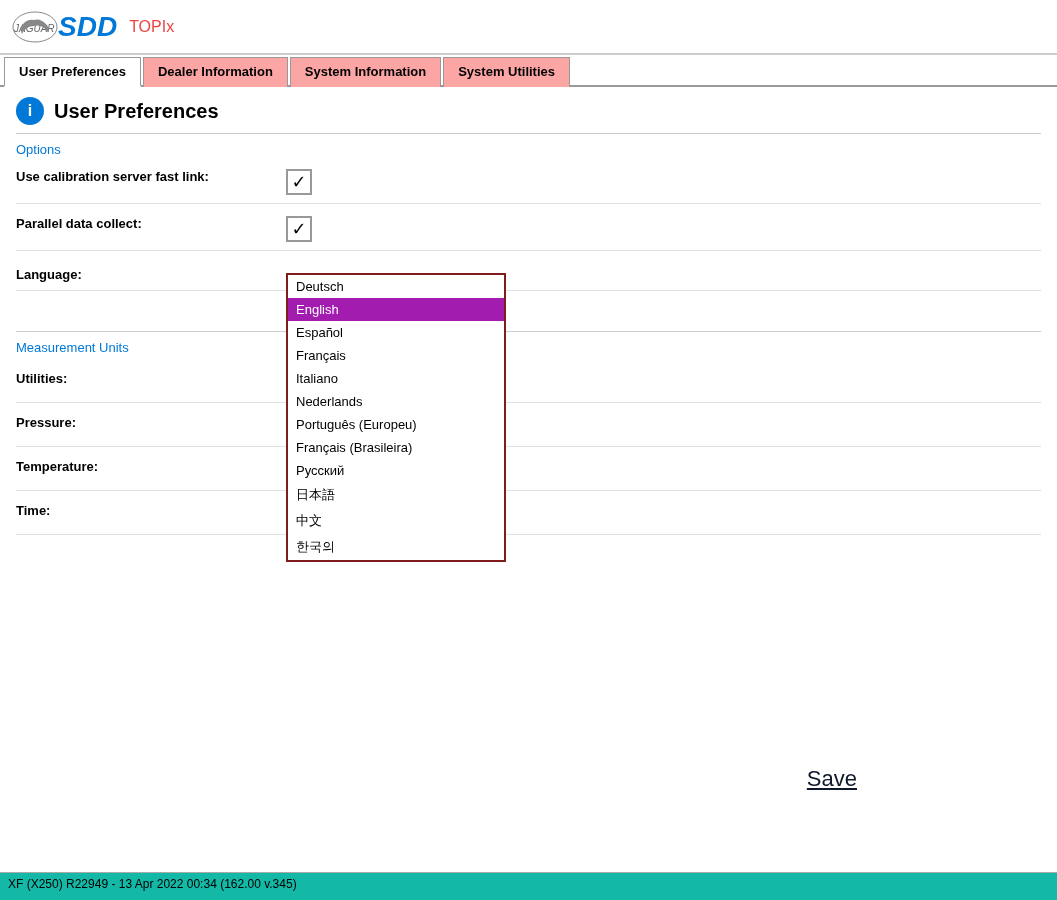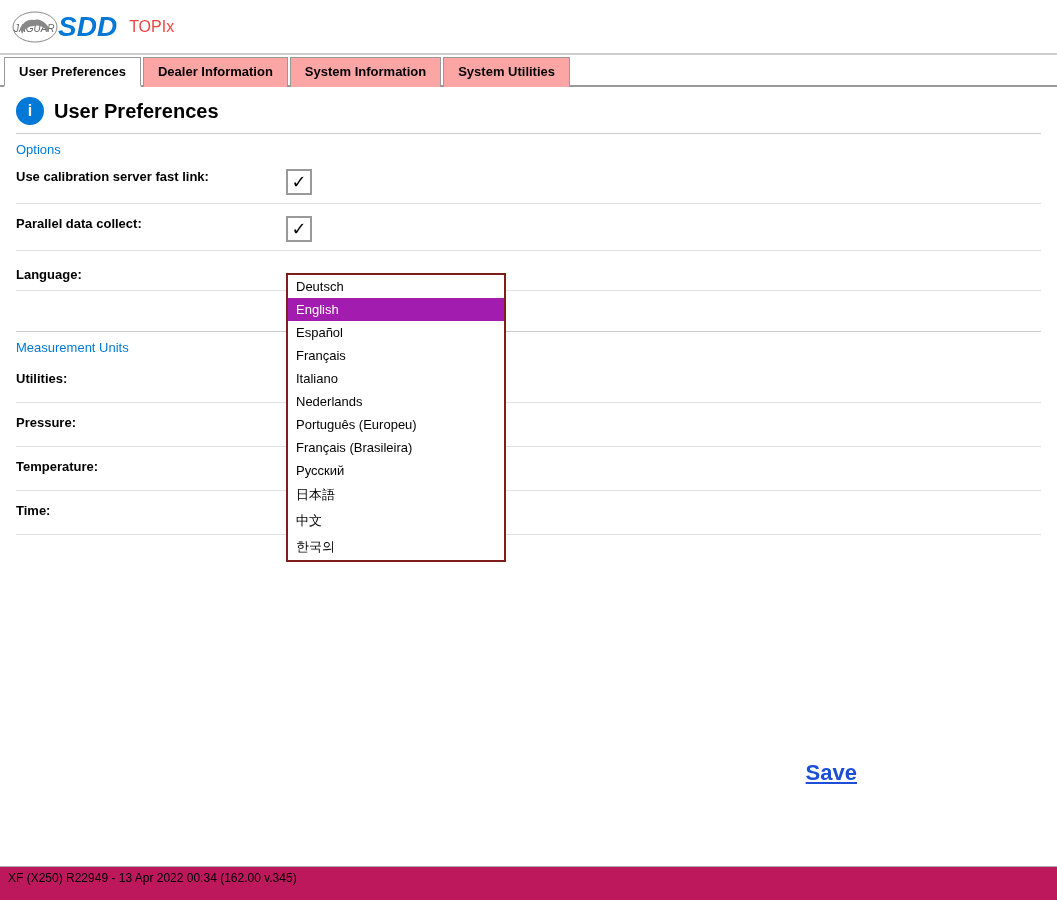--- a/index.html
+++ b/index.html
@@ -206,36 +206,36 @@
       pointer-events: none;
       color: #555;
     }
 
     
     #save-button {
       position: absolute;
       right: 200px;
       bottom: 80px;
       font-size: 22px;
-      font-weight: bold;
-      color: #1d4ed8;
+      font-weight: normal;
+      color: #0f172a;
       text-decoration: underline;
       cursor: pointer;
       background: none;
       border: none;
     }
 
     
     #status-bar {
-      background: #be185d;
+      background: #14b8a6;
       border-top: 1px solid #aaa;
       padding: 4px 8px;
       font-size: 12px;
       color: #000;
-      height: 34px;
+      height: 28px;
     }
 
     
     .jaguar-svg {
       width: 46px;
       height: 34px;
     }
   </style>
 </head>
 <body>

